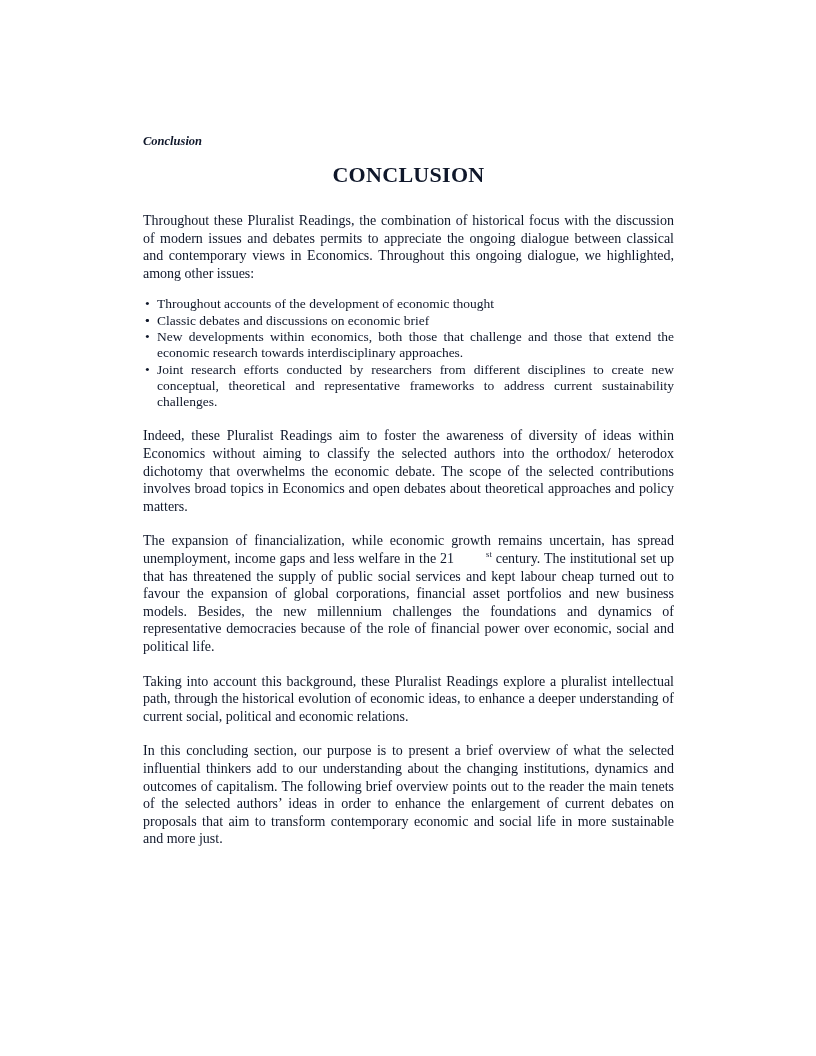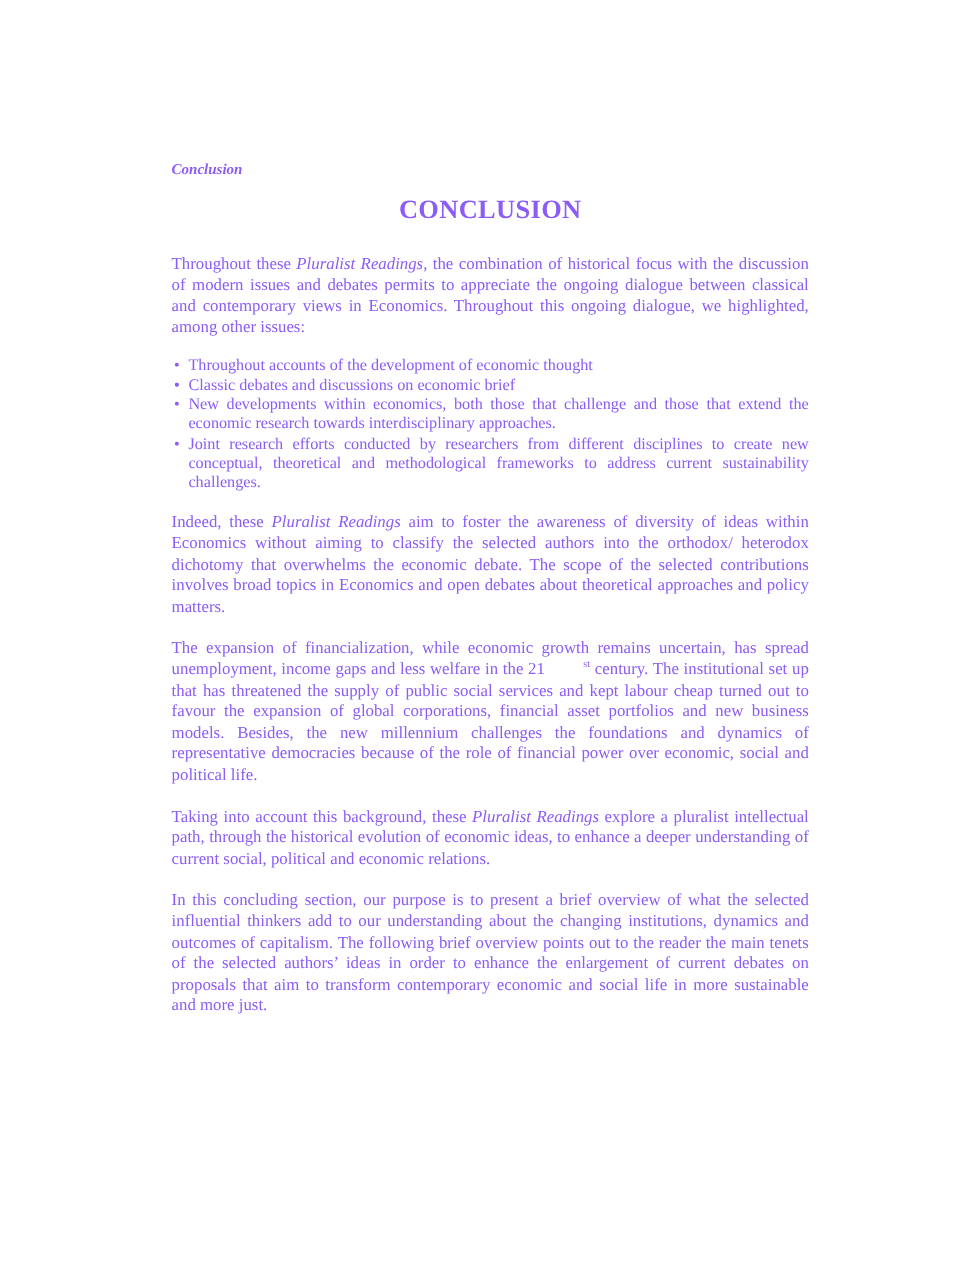--- a/index.html
+++ b/index.html
@@ -6,21 +6,21 @@
     margin: 0;
     padding: 0;
     background: #ffffff;
   }
   .page {
     position: relative;
     width: 816px;
     height: 1056px;
     background: #ffffff;
     font-family: "Liberation Serif", serif;
-    color: #8b5cf6;
+    color: #0f172a;
     overflow: hidden;
     box-sizing: border-box;
   }
   .content {
     padding: 134px 142px 0 143px;
     box-sizing: border-box;
   }
   .running-header {
     display: flex;
     justify-content: space-between;
@@ -43,21 +43,21 @@
     line-height: 26px;
     letter-spacing: 0.3px;
   }
   .para {
     margin: 17px 0 0 0;
     font-size: 14px;
     line-height: 17.6px;
     text-align: justify;
   }
   .para.first-after-title { margin-top: 24px; }
-  .it { font-style: italic; }
+  .it { }
   sup.ordinal {
     font-size: 8.5px;
     vertical-align: super;
     line-height: 0;
     margin-left: 32px;
   }
   .bullet-list {
     list-style: none;
     margin: 14px 0 0 0;
     padding: 0;
@@ -94,21 +94,21 @@
 
     <h1 class="doc-title">CONCLUSION</h1>
 
     <p class="para first-after-title"><span>Throughout these </span><span class="it">Pluralist Readings</span><span>, the combination of historical focus with the discussion of modern issues and debates permits to appreciate the ongoing dialogue between classical and contemporary views in Economics. Throughout this ongoing dialogue, we highlighted, among other issues:</span></p>
 
     <ul class="bullet-list">
       <li class="bullet-item"><span class="bullet-dot">•</span><span>Throughout accounts of the development of economic thought</span></li>
       <li class="bullet-item"><span class="bullet-dot">•</span></li>
       <li class="bullet-item"><span class="bullet-dot">•</span><span>Classic debates and discussions on economic brief</span></li>
       <li class="bullet-item"><span class="bullet-dot">•</span><span>New developments within economics, both those that challenge and those that extend the economic research towards interdisciplinary approaches.</span></li>
-      <li class="bullet-item"><span class="bullet-dot">•</span><span>Joint research efforts conducted by researchers from different disciplines to create new conceptual, theoretical and methodological frameworks to address current sustainability challenges.</span></li>
+      <li class="bullet-item"><span class="bullet-dot">•</span><span>Joint research efforts conducted by researchers from different disciplines to create new conceptual, theoretical and representative frameworks to address current sustainability challenges.</span></li>
     </ul>
 
     <p class="para"><span>Indeed, these </span><span class="it">Pluralist Readings</span><span> aim to foster the awareness of diversity of ideas within Economics without aiming to classify the selected authors into the orthodox/ heterodox dichotomy that overwhelms the economic debate. The scope of the selected contributions involves broad topics in Economics and open debates about theoretical approaches and policy matters.</span></p>
 
 
     <p class="para"><span>The expansion of financialization, while economic growth remains uncertain, has spread unemployment, income gaps and less welfare in the 21</span><sup class="ordinal">st</sup><span> century. The institutional set up that has threatened the supply of public social services and kept labour cheap turned out to favour the expansion of global corporations, financial asset portfolios and new business models. Besides, the new millennium challenges the foundations and dynamics of representative democracies because of the role of financial power over economic, social and political life.</span></p>
 
     <p class="para"><span>Taking into account this background, these </span><span class="it">Pluralist Readings</span><span> explore a pluralist intellectual path, through the historical evolution of economic ideas, to enhance a deeper understanding of current social, political and economic relations.</span></p>
 
     <p class="para">In this concluding section, our purpose is to present a brief overview of what the selected influential thinkers add to our understanding about the changing institutions, dynamics and outcomes of capitalism. The following brief overview points out to the reader the main tenets of the selected authors’ ideas in order to enhance the enlargement of current debates on proposals that aim to transform contemporary economic and social life in more sustainable and more just.</p>

